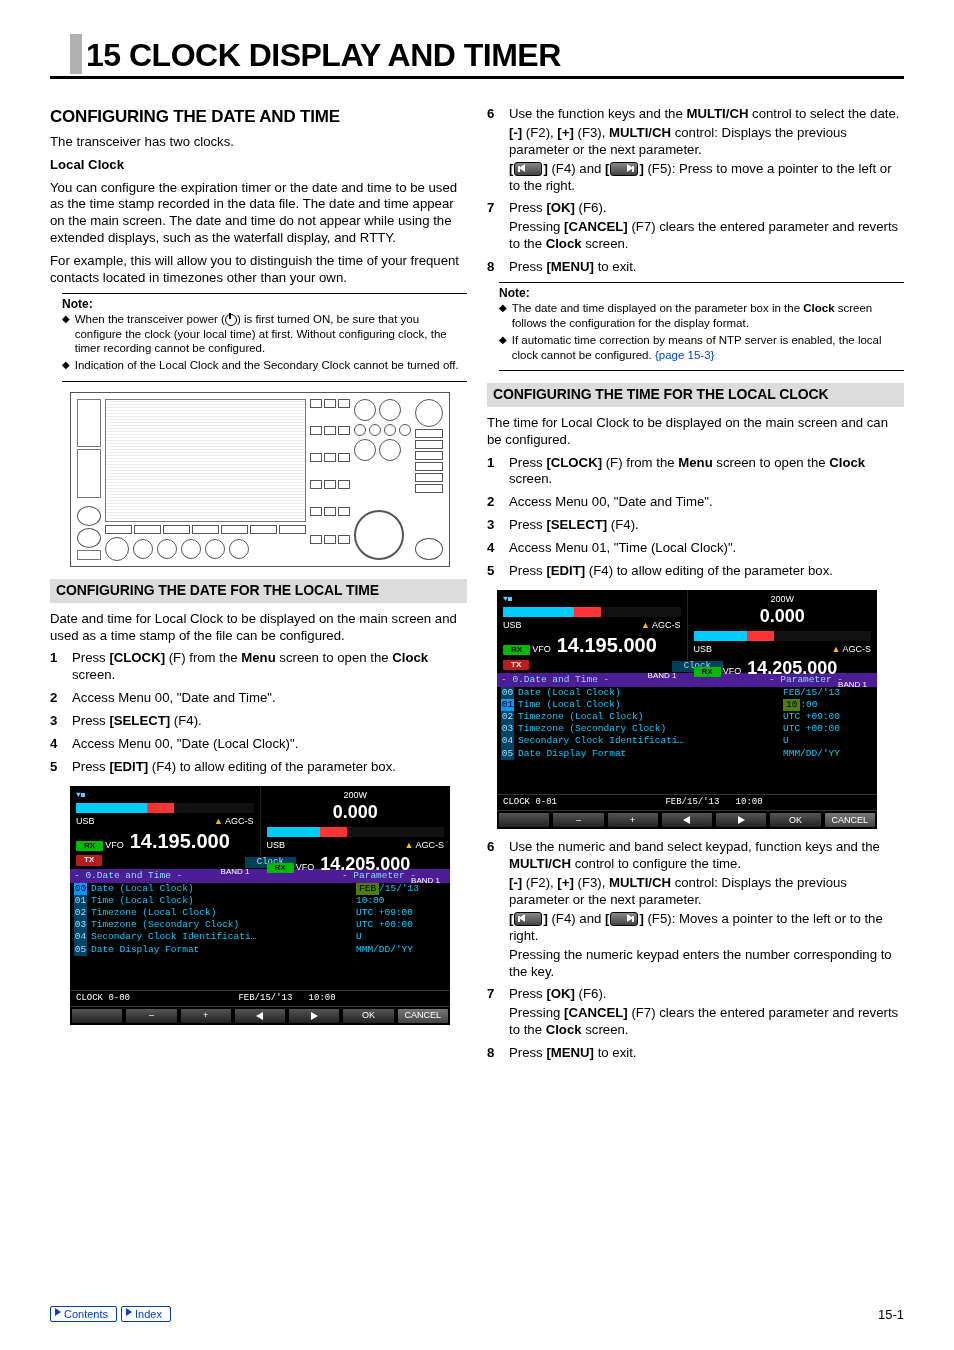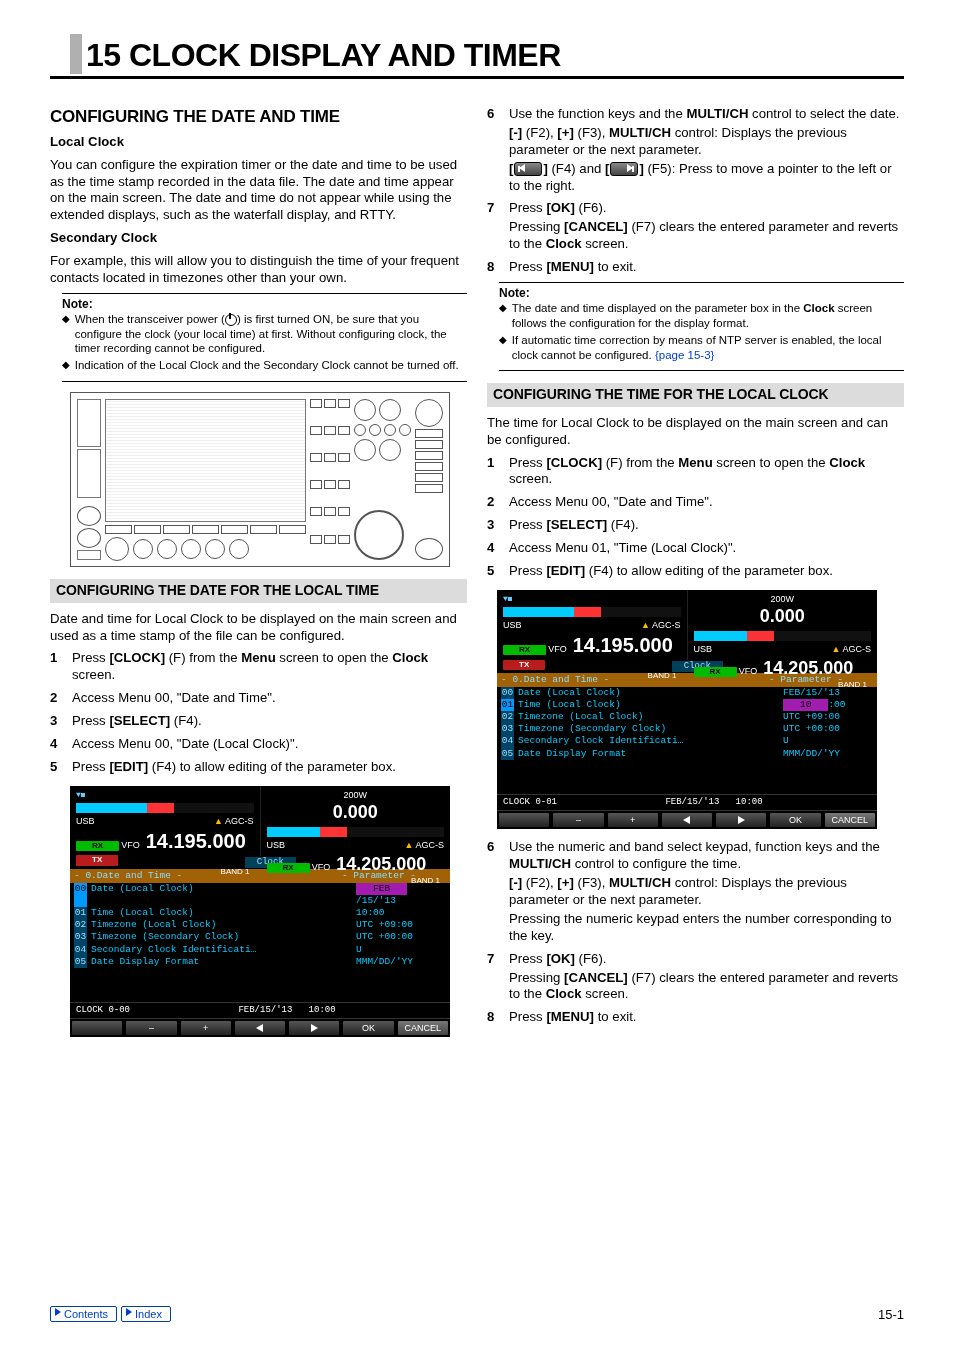--- a/index.html
+++ b/index.html
@@ -139,34 +139,34 @@
     position:relative;
   }
   .ss-top {
     display:flex; height:70px;
   }
   .ss-half { flex:1; padding:4px 6px; border-right:1px solid #222; position:relative; }
   .ss-half:last-child{border-right:none;}
   .meter { height:10px; background:linear-gradient(90deg,#0cf 0 40%, #f33 40% 55%, #111 55%); margin:3px 0;}
   .freq { color:#fff; font-size:20px; font-weight:bold; font-family:Arial; letter-spacing:0; }
   .freq.sub{font-size:18px;}
-  .badge { display:inline-block; background:#0b0; color:#000; font-size:8px; padding:0 16px; margin-right:2px; font-family:Arial; font-weight:bold; border-radius:1px;}
+  .badge { display:inline-block; background:#0b0; color:#000; font-size:8px; padding:0 8px; margin-right:2px; font-family:Arial; font-weight:bold; border-radius:1px;}
   .badge.tx{background:#b91c1c;color:#fff;}
   .usb{color:#fff;font-size:9px;font-family:Arial;}
   .agc{color:#fff;font-size:9px;font-family:Arial;}
   .warn{color:#fb0;}
   .band{font-size:8px; color:#fff; text-align:right; padding-right:4px; font-family:Arial;}
-  .ss-listhead{background:#a16207;color:#8df;padding:1px 4px;font-size:9.5px;}
+  .ss-listhead{background:#4c1d95;color:#8df;padding:1px 4px;font-size:9.5px;}
   .tab-clock{ display:inline-block; background:#004058; color:#9df; padding:0 12px; font-size:9px; margin-left:46%;}
   .ss-row{display:flex;padding:0 4px;font-size:9.5px;}
   .ss-row .l{flex:0 0 13px; background:#046; color:#9df; text-align:center; margin-right:4px;}
   .ss-row .m{flex:1;}
   .ss-row .r{flex:0 0 90px;}
   .ss-row.hi .l{background:#09f;color:#000;}
-  .ss-row .rh{background:#a21caf;color:#000;padding:0 17px;display:inline-block;}
+  .ss-row .rh{background:#4d7c0f;color:#000;padding:0 3px;display:inline-block;}
   .ss-status{border-top:1px solid #333;border-bottom:1px solid #333;color:#fff;font-size:9px; padding:2px 6px; margin-top:34px; display:flex;}
   .ss-status .c{flex:1;text-align:center;}
   .ss-btns{display:flex;height:18px;}
   .ss-btn{flex:1;margin:2px 2px;background:linear-gradient(#555,#222);color:#fff;font-size:9px;font-family:Arial;display:flex;align-items:center;justify-content:center;border-radius:1px;}
   .ss-btn.cancel{background:linear-gradient(#777,#444);}
   .tri{display:inline-block;width:0;height:0;border-top:4px solid transparent;border-bottom:4px solid transparent;}
   .tri.l{border-right:7px solid #fff;}
   .tri.r{border-left:7px solid #fff;}
   .keycap{
     display:inline-block;
@@ -215,23 +215,23 @@
       <span>15</span>
       <span>CLOCK DISPLAY AND TIMER</span>
     </span>
   </div>
   <div class="title-underline"></div>
 
   <div class="columns">
 
     <div class="col">
       <div class="section-title">CONFIGURING THE DATE AND TIME</div>
+      <p>The transceiver has two clocks.</p>
       <p class="bold">Local Clock</p>
       <p>You can configure the expiration timer or the date and time to be used as the time stamp recorded in the data file. The date and time appear on the main screen. The date and time do not appear while using the extended displays, such as the waterfall display, and RTTY.</p>
-      <p class="bold">Secondary Clock</p>
       <p>For example, this will allow you to distinguish the time of your frequent contacts located in timezones other than your own.</p>
 
       <div class="note-label">Note:</div>
       <div class="note-body">
         <div class="note-item">
           <span class="diamond">◆</span>
           <span>
             <span>When the transceiver power (</span><span class="power-icon"></span><span>) is first turned ON, be sure that you configure the clock (your local time) at first. Without configuring clock, the timer recording cannot be configured.</span>
           </span>
         </div>
@@ -552,20 +552,21 @@
             <div class="ss-btn cancel">CANCEL</div>
           </div>
         </div>
       </div>
 
       <div class="step">
           <span class="step-num">6</span>
           <span class="step-body"><span>Use the numeric and band select keypad, function keys and the </span><span class="bold">MULTI/CH</span><span> control to configure the time.</span></span>
         </div>
       <p class="indent"><span class="bold">[-]</span><span> (F2), </span><span class="bold">[+]</span><span> (F3), </span><span class="bold">MULTI/CH</span><span> control: Displays the previous parameter or the next parameter.</span></p>
+      <p class="indent"><span class="bold">[</span><span class="keycap rev"><span class="kt l"></span><span class="kb"></span></span><span class="bold">]</span><span> (F4) and </span><span class="bold">[</span><span class="keycap"><span class="kb"></span><span class="kt r"></span></span><span class="bold">]</span><span> (F5): Moves a pointer to the left or to the right.</span></p>
       <p class="indent">Pressing the numeric keypad enters the number corresponding to the key.</p>
 
       <div class="step">
           <span class="step-num">7</span>
           <span class="step-body"><span>Press </span><span class="bold">[OK]</span><span> (F6).</span></span>
         </div>
       <p class="indent"><span>Pressing </span><span class="bold">[CANCEL]</span><span> (F7) clears the entered parameter and reverts to the </span><span class="bold">Clock</span><span> screen.</span></p>
 
       <div class="step">
           <span class="step-num">8</span>

